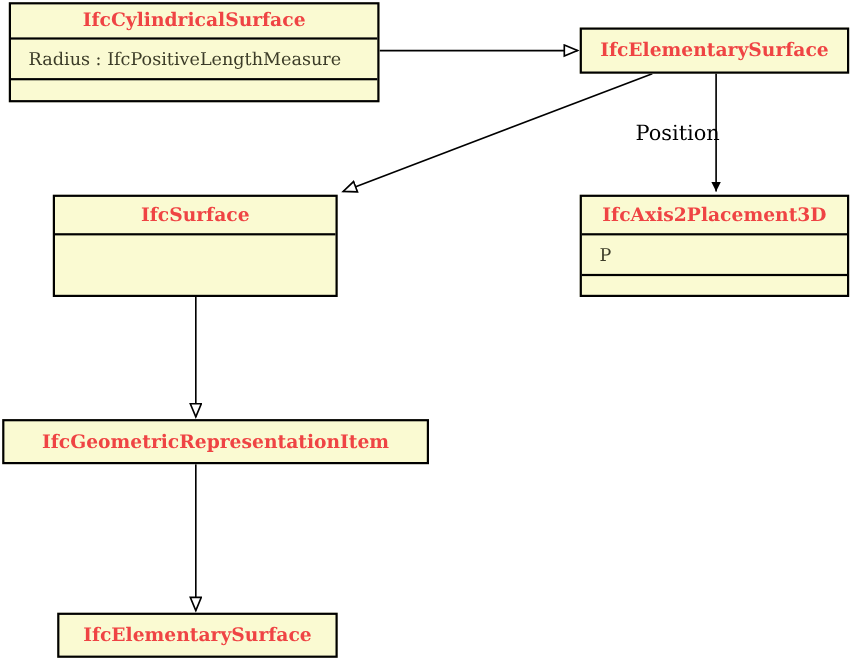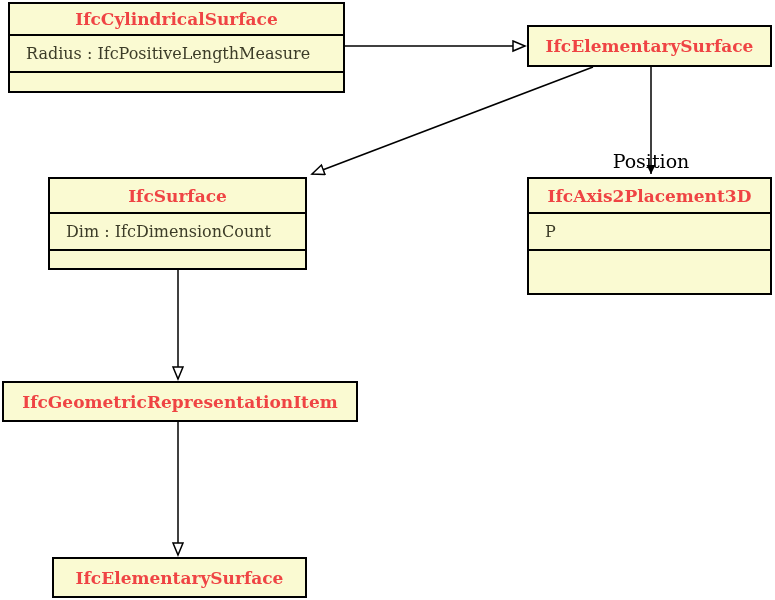--- a/index.html
+++ b/index.html
@@ -70,45 +70,44 @@
         <path d="M0,0.5 L9,5 L0,9.5 Z" fill="#000000"></path>
       </marker>
     </defs>
     <line x1="345" y1="46" x2="525" y2="46" stroke="#000000" stroke-width="1.5" marker-end="url(#hollow-triangle)"></line>
     <line x1="593" y1="67" x2="312" y2="174" stroke="#000000" stroke-width="1.5" marker-end="url(#hollow-triangle)"></line>
     <line x1="651" y1="66" x2="651" y2="174" stroke="#000000" stroke-width="1.5" marker-end="url(#solid-triangle)"></line>
     <line x1="178" y1="270" x2="178" y2="379" stroke="#000000" stroke-width="1.5" marker-end="url(#hollow-triangle)"></line>
     <line x1="178" y1="422" x2="178" y2="555" stroke="#000000" stroke-width="1.5" marker-end="url(#hollow-triangle)"></line>
   </svg>
 
-  <div class="edge-label" style="left:605px; top:110px; width:92px;margin-top:40px;">Position</div>
+  <div class="edge-label" style="left:570px; top:110px; width:92px;">Position</div>
 
   <div class="class-box" style="left:8px; top:2px; width:337px; height:91px;">
     <div class="compartment-title" style="height:30px;">IfcCylindricalSurface</div>
     <div class="compartment-attrs" style="height:37px;">Radius : IfcPositiveLengthMeasure</div>
     <div class="compartment-empty"></div>
   </div>
 
   <div class="class-box" style="left:527px; top:25px; width:245px; height:42px;">
     <div class="compartment-title grow">IfcElementarySurface</div>
   </div>
 
   <div class="class-box" style="left:48px; top:177px; width:259px; height:93px;">
     <div class="compartment-title" style="height:33px;text-align:center;">IfcSurface</div>
-    <div class="compartment-attrs" style="height:37px;">Dim : IfcDimensionCount</div>
     <div class="compartment-empty"></div>
   </div>
 
-  <div class="class-box" style="left:527px; top:177px; width:245px; height:118px;">
+  <div class="class-box" style="left:527px; top:177px; width:245px; height:93px;">
     <div class="compartment-title" style="height:33px;">IfcAxis2Placement3D</div>
     <div class="compartment-attrs" style="height:37px;">P</div>
     <div class="compartment-empty"></div>
   </div>
 
-  <div class="class-box" style="left:2px; top:381px; width:356px; height:41px;">
+  <div class="class-box" style="left:2px; top:381px; width:388px; height:41px;">
     <div class="compartment-title grow">IfcGeometricRepresentationItem</div>
   </div>
 
   <div class="class-box" style="left:52px; top:557px; width:255px; height:41px;">
     <div class="compartment-title grow">IfcElementarySurface</div>
   </div>
 
 </div>
 
 </body></html>

